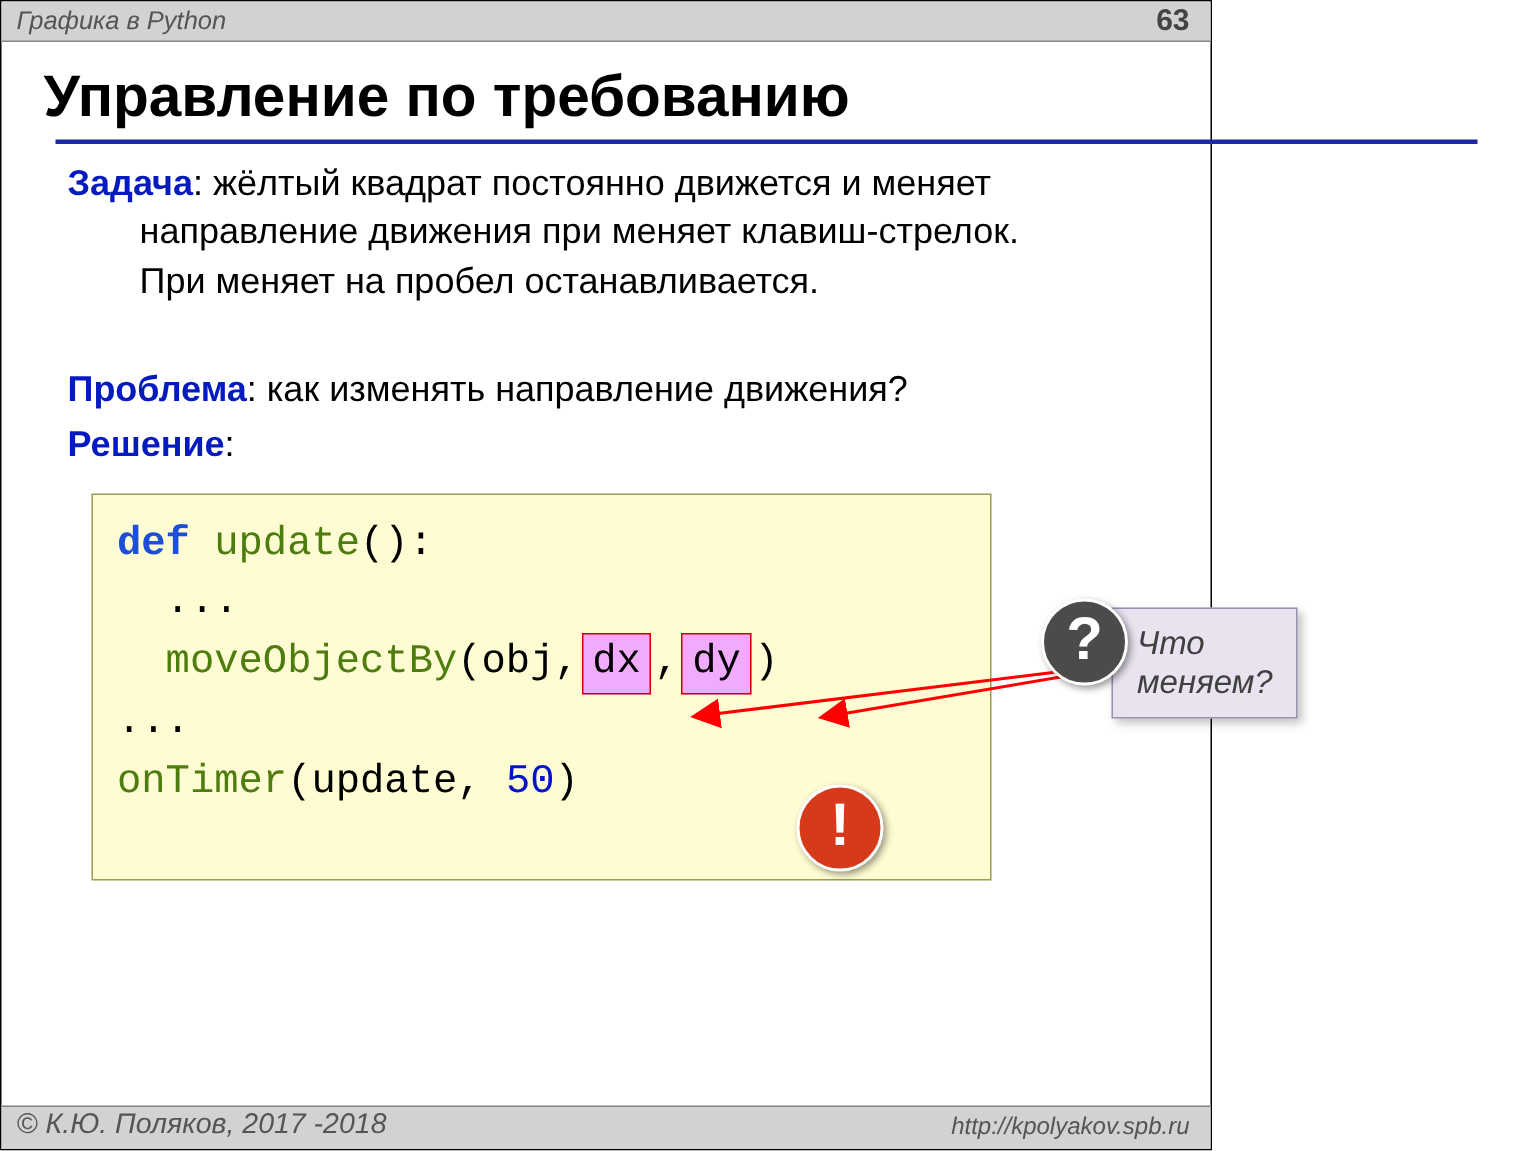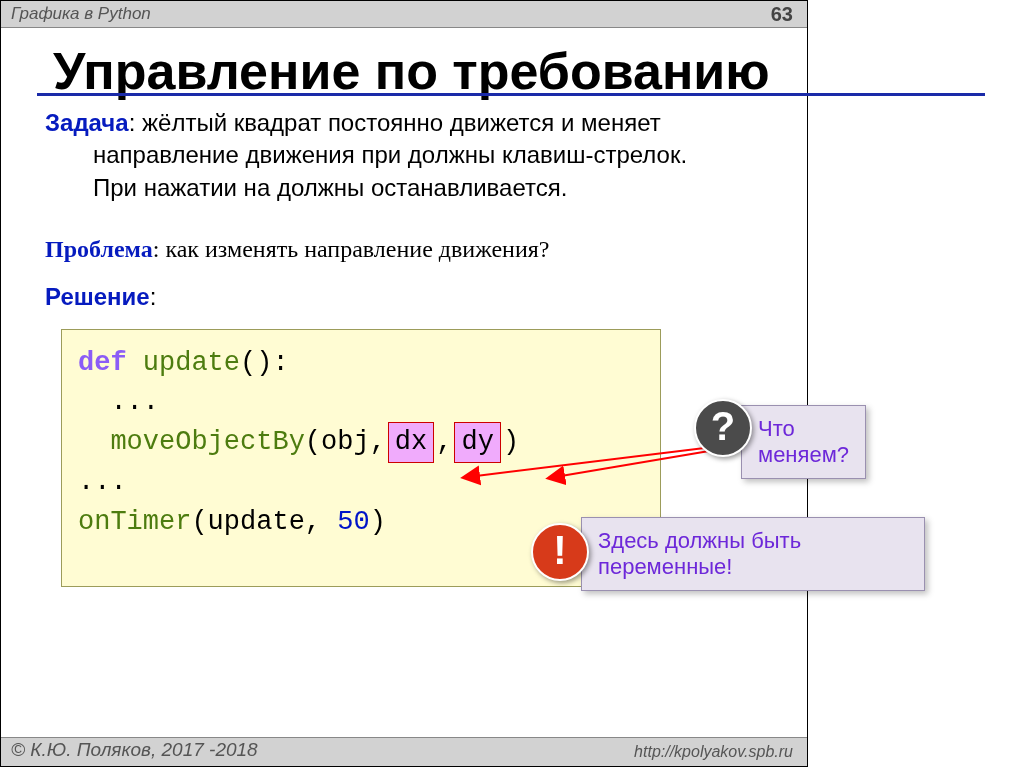--- a/index.html
+++ b/index.html
@@ -34,23 +34,23 @@
   }
   .page-num {
     position: absolute;
     right: 14px; top: 2px;
     font-size: 20px;
     font-weight: bold;
     color: #444;
   }
   .title {
     position: absolute;
-    left: 52px;
+    left: 28px;
     top: 44px;
-    font-size: 52px;
+    font-size: 39px;
     line-height: 1;
     font-family: Arial, Helvetica, sans-serif;
     font-weight: bold;
   }
   .title-underline {
     position: absolute;
     left: 36px;
     top: 92px;
     width: 948px;
     height: 3px;
@@ -73,39 +73,40 @@
     height: 258px;
     background: #fffcd3;
     border: 1px solid #9c9c5a;
     box-sizing: border-box;
     padding: 14px 16px 10px 16px;
     font-family: "Courier New", Courier, monospace;
     font-size: 27px;
     line-height: 1.45;
     white-space: pre;
   }
-  .kw  { color: #8b5cf6; font-weight: bold; }
+  .kw  { color: #1d4ed8; font-weight: bold; }
   .fn  { color: #4d7c0f; }
   .nm  { color: #000; }
   .num { color: #0014c8; }
   .varbox {
     display: inline-block;
     border: 1px solid #c00;
     padding: 0 6px;
     background: #f0abfc;
     margin: 0 2px;
   }
   .callout {
     position: absolute;
     background: #e8e3ef;
     border: 1px solid #9a90b0;
     box-shadow: 3px 3px 6px rgba(0,0,0,.25);
     font-size: 22px;
-    color: #6d28d9;
+    color: #404040;
     padding: 10px 16px;
+    font-style: italic;
   }
   .badge {
     position: absolute;
     width: 54px;
     height: 54px;
     border-radius: 50%;
     border: 2px solid #fff;
     box-shadow: 2px 2px 5px rgba(0,0,0,.4);
     color: #fff;
     font-size: 40px;
@@ -151,25 +152,25 @@
 
   <div class="top-bar"></div>
   <div class="topic">Графика в Python</div>
   <div class="page-num">63</div>
 
   <div class="title">Управление по требованию</div>
   <div class="title-underline"></div>
 
   <div class="para" style="top:106px; width:930px;">
     <span class="label-blue">Задача</span><span>: жёлтый квадрат постоянно движется и меняет</span>
-    <span class="indent">направление движения при должны клавиш-стрелок.</span>
-    <span class="indent">При нажатии на должны останавливается.</span>
-  </div>
-
-  <div class="para" style="top:232px;font-family:Liberation Serif, serif;">
+    <span class="indent">направление движения при меняет клавиш-стрелок.</span>
+    <span class="indent">При меняет на пробел останавливается.</span>
+  </div>
+
+  <div class="para" style="top:243px;">
     <span class="label-blue">Проблема</span><span>: как изменять направление движения?</span>
   </div>
 
   <div class="para" style="top:280px;">
     <span class="label-blue">Решение</span><span>:</span>
   </div>
 
   <div class="codebox"><span class="kw">def </span><span class="fn">update</span><span class="nm">():</span>
 <span class="nm">  ...</span>
 <span class="fn">  moveObjectBy</span><span class="nm">(obj,</span><span class="varbox">dx</span><span class="nm">,</span><span class="varbox">dy</span><span class="nm">)</span>
@@ -187,21 +188,17 @@
 
     <line x1="720" y1="448" x2="560" y2="475" stroke="#ff0000" stroke-width="2" marker-end="url(#ah)"></line>
   </svg>
 
   <div class="badge q" style="left:693px; top:398px;">?</div>
   <div class="callout" style="left:740px; top:404px;">
     <span>Что меняем?</span>
   </div>
 
   <div class="badge e" style="left:530px; top:522px;">!</div>
-  <div class="callout" style="left:580px; top:516px; width:310px;">
-    <div>Здесь должны быть</div>
-    <div>переменные!</div>
-  </div>
 
   <div class="footer-bar"></div>
   <div class="foot-left">© К.Ю. Поляков, 2017 -2018</div>
   <div class="foot-right">http://kpolyakov.spb.ru</div>
 </div>
 
 </body></html>

